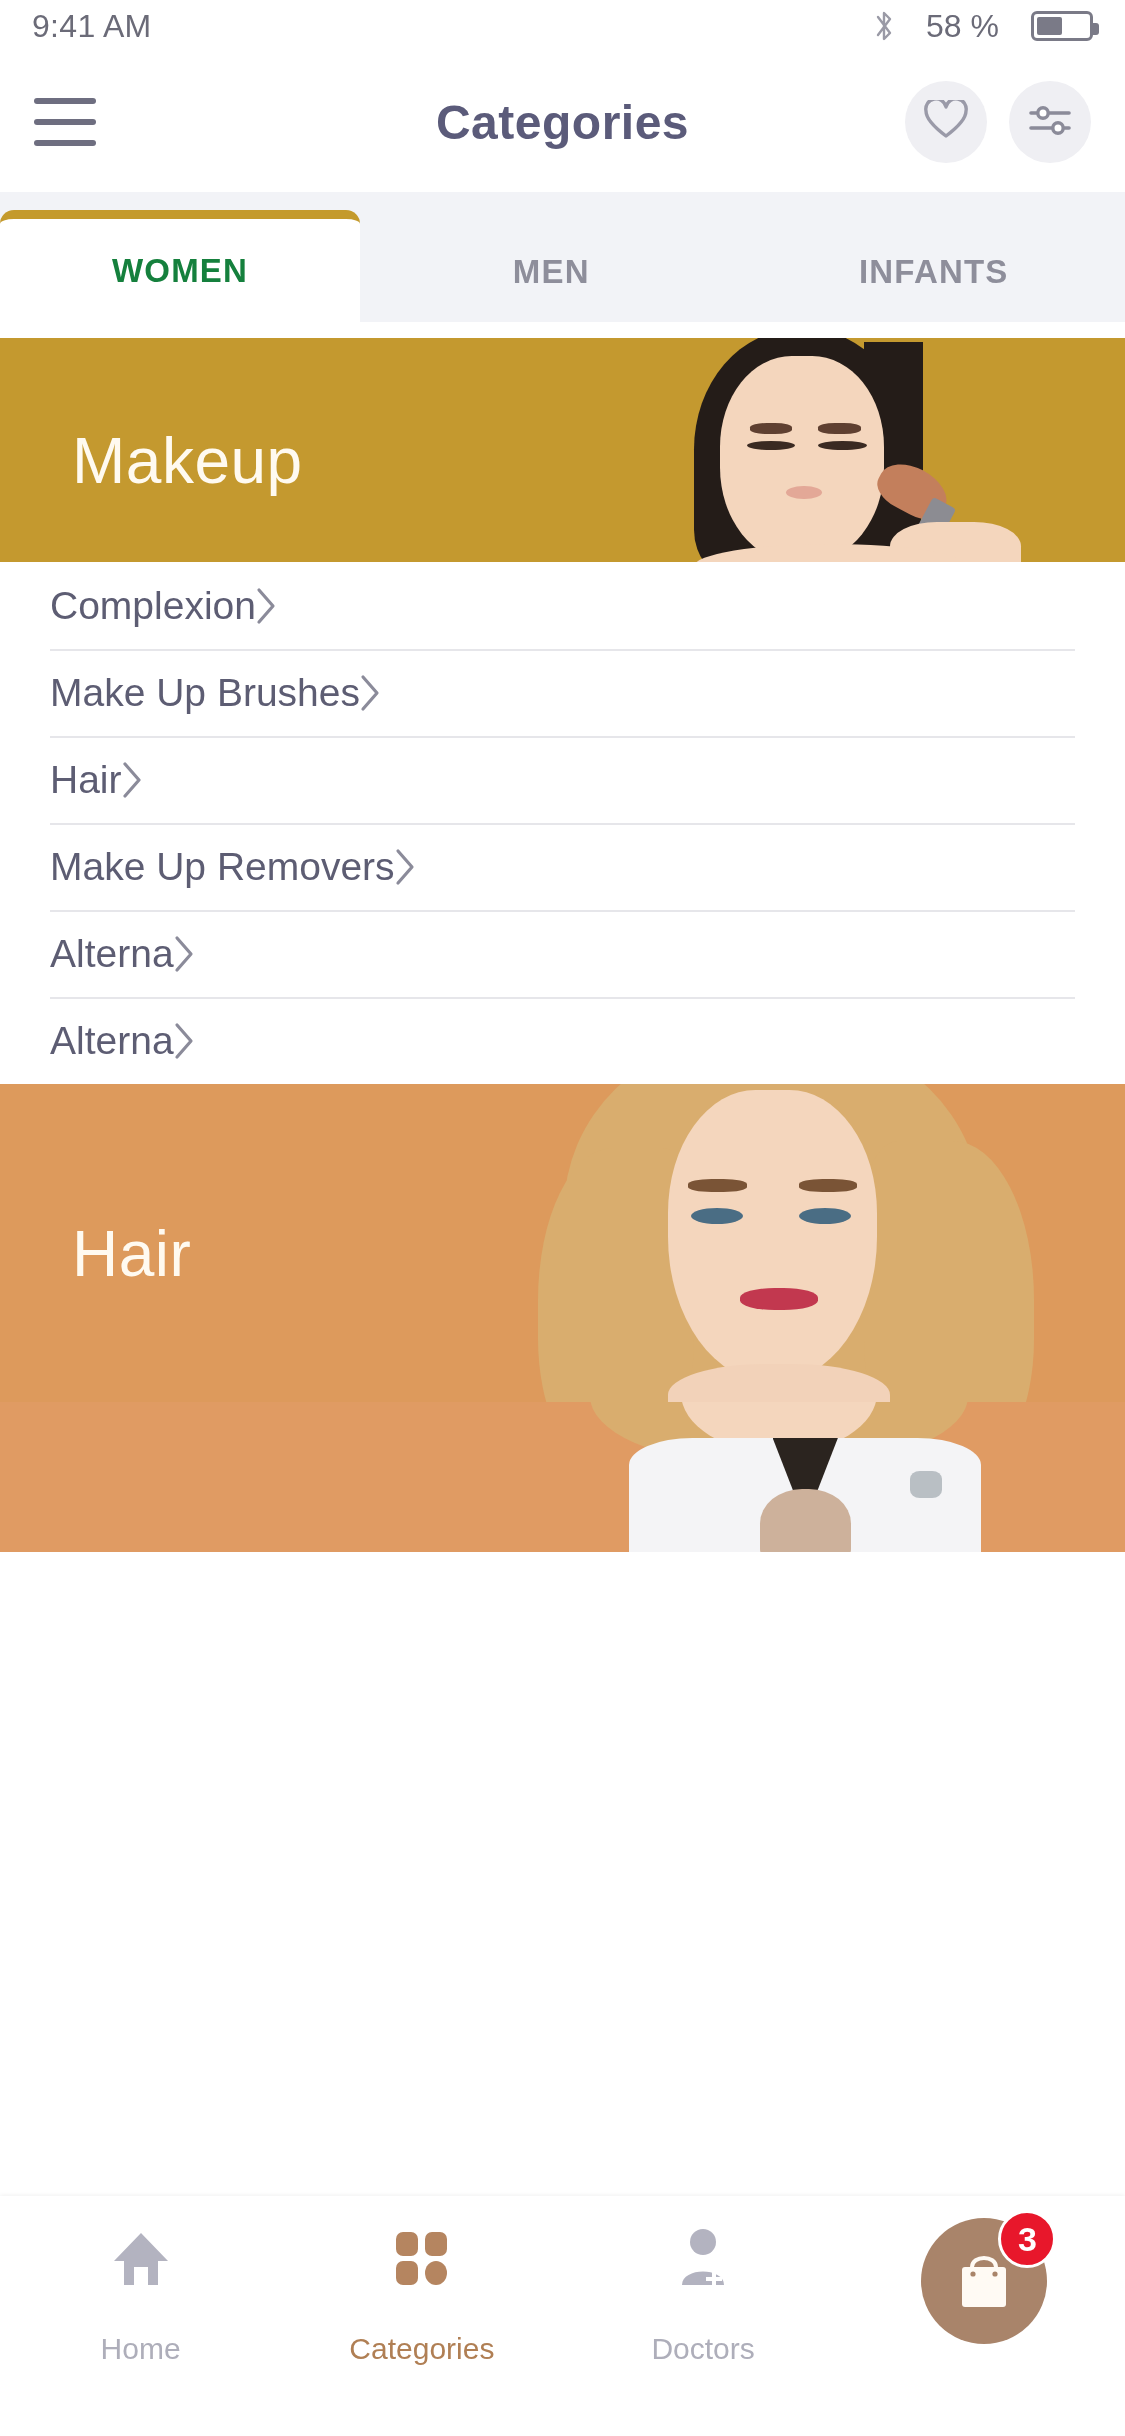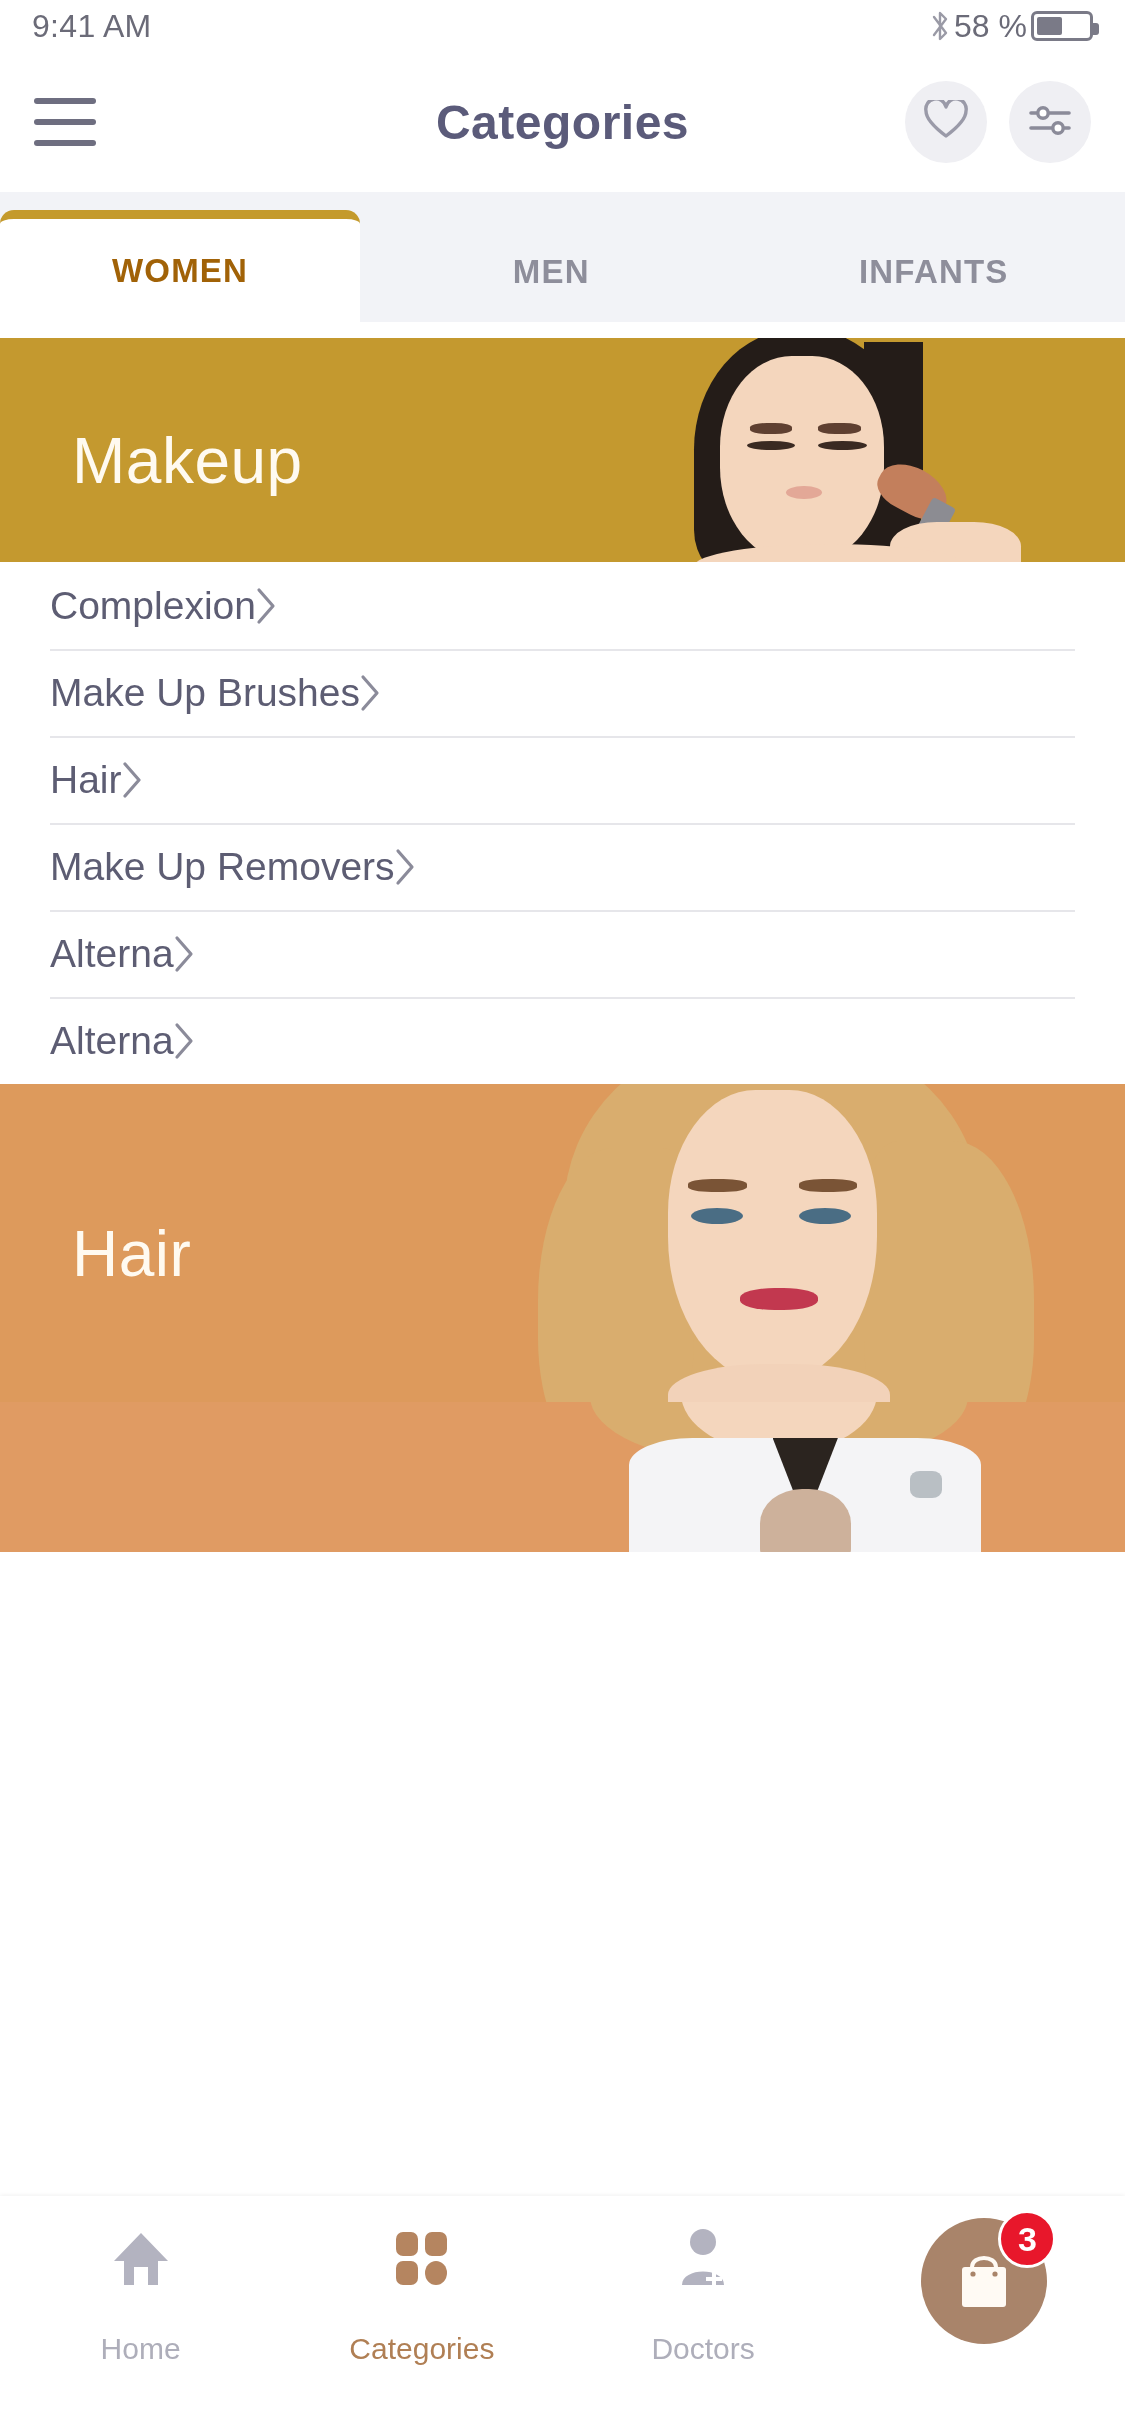--- a/index.html
+++ b/index.html
@@ -11,21 +11,21 @@
   }
   #app { position:relative; width:1125px; height:2436px; background:#fff; }
 
   
   .statusbar {
     position:absolute; top:0; left:0; width:1125px; height:52px;
     display:flex; align-items:center; justify-content:space-between;
     padding:0 32px; background:#ffffff;
   }
   .sb-time { font-size:32px; color:#6b6b78; letter-spacing:0.3px; }
-  .sb-right { display:flex; align-items:center; gap:4px; }
+  .sb-right { display:flex; align-items:center; gap:32px; }
   .sb-pct { font-size:32px; color:#6b6b78; }
   .bt-icon { width:20px; height:34px; position:relative; }
   .bt-icon svg { display:block; }
   .battery {
     width:62px; height:30px; border:3px solid #7a7a87; border-radius:6px;
     position:relative; display:flex; align-items:center; padding:3px;
   }
   .battery::after{
     content:""; position:absolute; right:-9px; top:9px;
     width:6px; height:12px; background:#7a7a87; border-radius:0 3px 3px 0;
@@ -54,21 +54,21 @@
   .tabbar {
     position:absolute; top:192px; left:0; width:1125px; height:130px;
     background:#f2f3f7; display:flex; align-items:flex-end;
   }
   .tab {
     flex:1; height:100px; display:flex; align-items:center; justify-content:center;
     font-size:33px; font-weight:bold; letter-spacing:1.2px; color:#8e8e9b;
     cursor:pointer; position:relative; background:transparent;
   }
   .tab.active {
-    background:#ffffff; color:#a16207;
+    background:#ffffff; color:#15803d;
     border-top:9px solid #c49a2c;
     border-radius:14px 14px 0 0;
     height:112px;
   }
   .tab:first-child { flex:0 0 360px; }
 
   
   .content { position:absolute; top:322px; left:0; width:1125px; height:1874px;
              background:#ffffff; overflow:hidden; }
 

